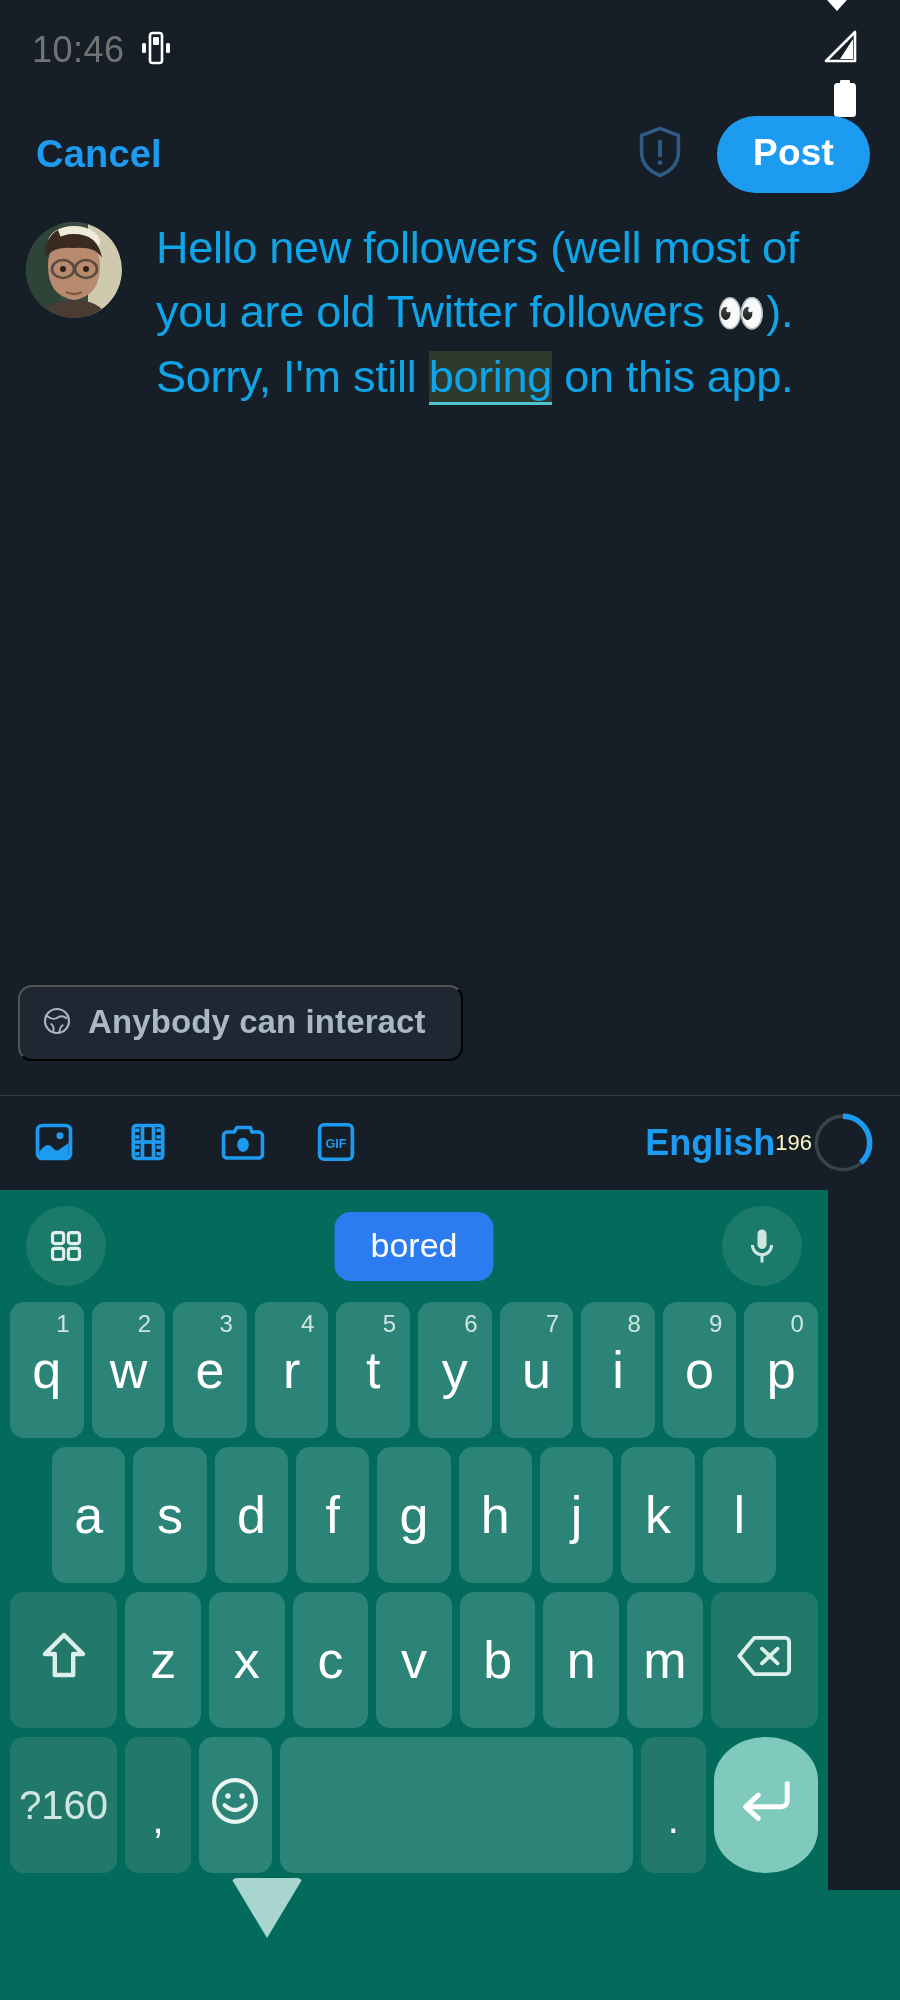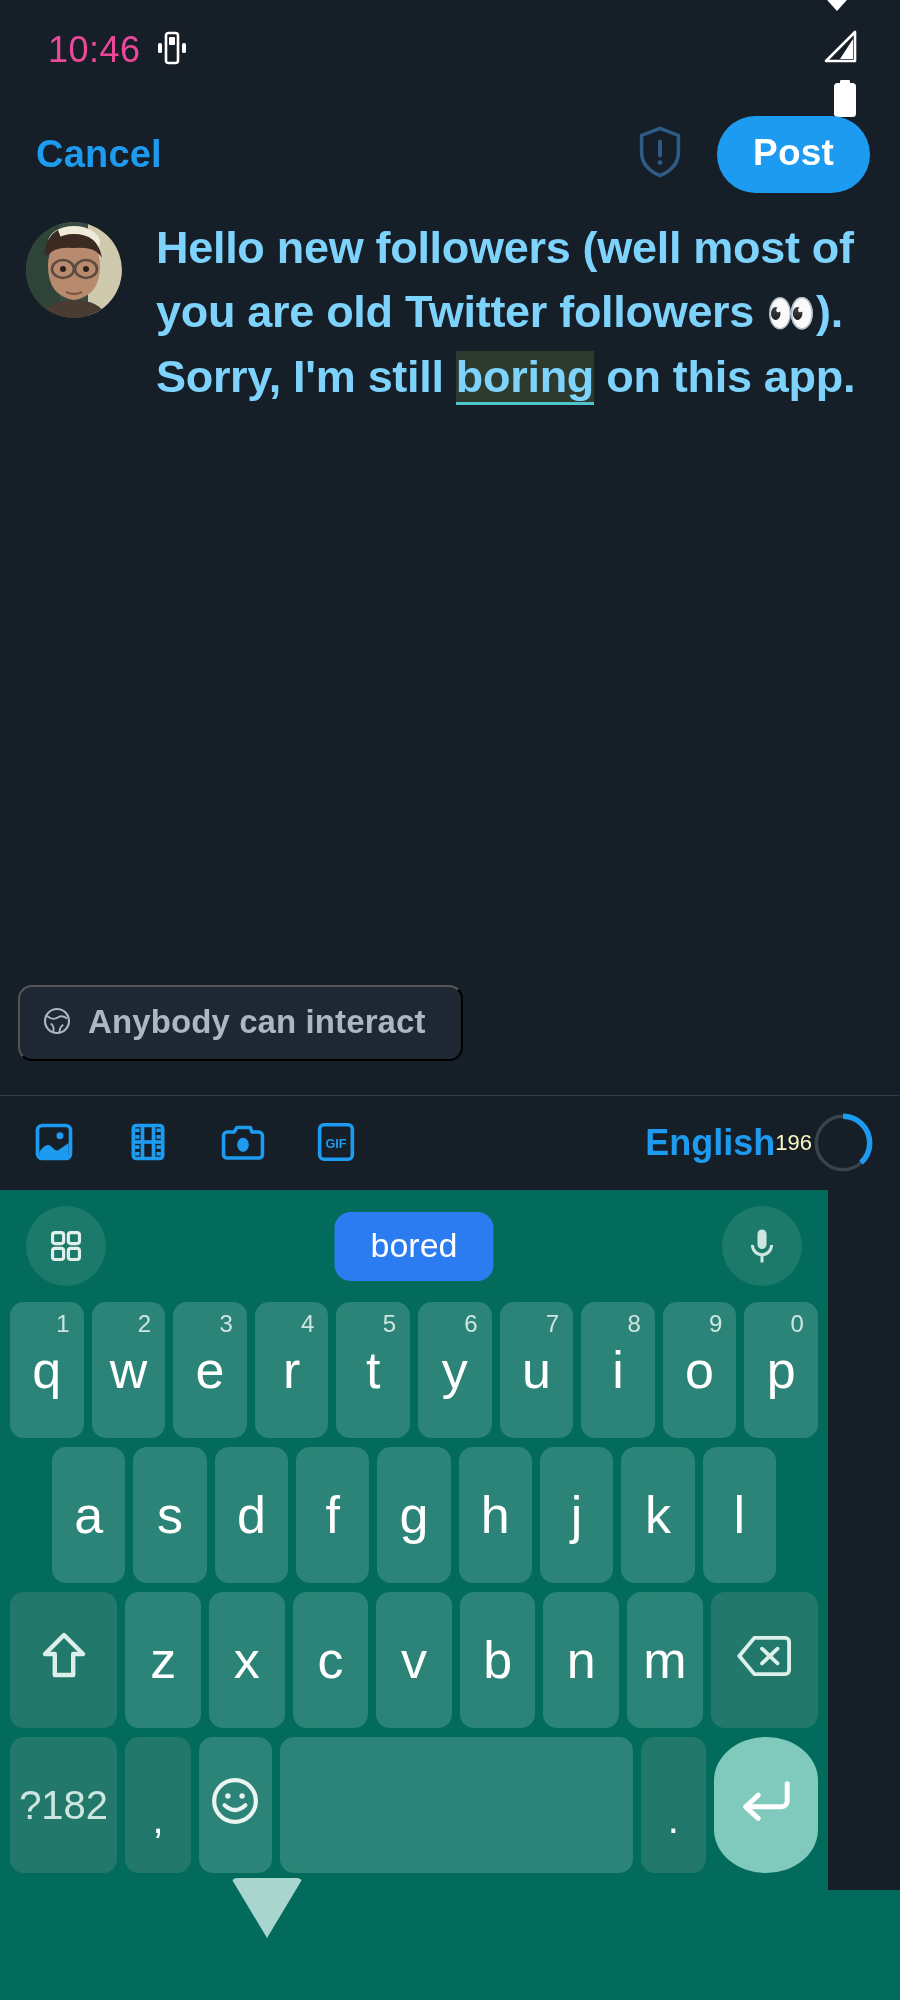--- a/index.html
+++ b/index.html
@@ -8,22 +8,22 @@
     background: #15202b;
     font-family: "Liberation Sans", sans-serif;
     overflow: hidden;
   }
   #app { position: relative; width: 900px; height: 2000px; background: #161e27; }
 
   
   .statusbar {
     height: 100px; width: 100%;
     display: flex; align-items: center;
-    padding: 0 42px 0 48px;
-    color: #ec4899;
+    padding: 0 42px 0 32px;
+    color: #737373;
   }
   .sb-left { display: flex; align-items: center; gap: 16px; }
   .sb-time { font-size: 36px; font-weight: 500; letter-spacing: .5px; }
   .sb-right { margin-left: auto; display: flex; align-items: flex-end; gap: 12px; flex-direction: column; }
   .sb-batt-pct { font-size: 36px; font-weight: 600; margin-left: 4px; }
   .sb-icon { display: block; }
 
   
   .compose-header {
     height: 108px; display: flex; 
@@ -48,24 +48,24 @@
   
   .compose-body { display: flex; padding: 8px 26px 0 26px; }
   .avatar {
     width: 96px; height: 96px; border-radius: 50%;
     flex: 0 0 96px; margin-top: 6px; overflow: hidden;
     position: relative; background: #4c5a52;
   }
   .avatar svg { display: block; }
   .post-text {
     margin-left: 34px;
-    color: #7dd3fc;
+    color: #0ea5e9;
     font-size: 45px;
     line-height: 64px;
-    font-weight: 700;
+    font-weight: 400;
     letter-spacing: -.3px;
     max-width: 700px;
   }
   .sel-word {
     background: #2f3a2e;
     position: relative;
     box-shadow: 0 3px 0 0 #4ec6d0;
   }
   .emoji-eyes { font-size: 40px; letter-spacing: 0; }
 
@@ -413,21 +413,21 @@
             <svg width="54" height="44" viewBox="0 0 28 22">
               <path d="M9 1.6 H25 a2 2 0 0 1 2 2 V18.4 a2 2 0 0 1 -2 2 H9 L1.2 11 Z" fill="none" stroke="#dcefea" stroke-width="2" stroke-linejoin="round"></path>
               <line x1="13" y1="7.2" x2="21" y2="14.8" stroke="#dcefea" stroke-width="2" stroke-linecap="round"></line>
               <line x1="21" y1="7.2" x2="13" y2="14.8" stroke="#dcefea" stroke-width="2" stroke-linecap="round"></line>
             </svg>
           </span>
         </button>
       </div>
 
       <div class="kb-row row4">
-        <button class="key sym">?182</button>
+        <button class="key sym">?160</button>
         <button class="key comma">
             <span class="g">,</span>
           </button>
         <button class="key emoji">
           <span>
             <svg width="50" height="50" viewBox="0 0 24 24">
               <circle cx="12" cy="12" r="10" fill="none" stroke="#eaf5f2" stroke-width="2"></circle>
               <circle cx="8.6" cy="9.6" r="1.3" fill="#eaf5f2"></circle>
               <circle cx="15.4" cy="9.6" r="1.3" fill="#eaf5f2"></circle>
               <path d="M7 14 q5 4.6 10 0" fill="none" stroke="#eaf5f2" stroke-width="2" stroke-linecap="round"></path>

